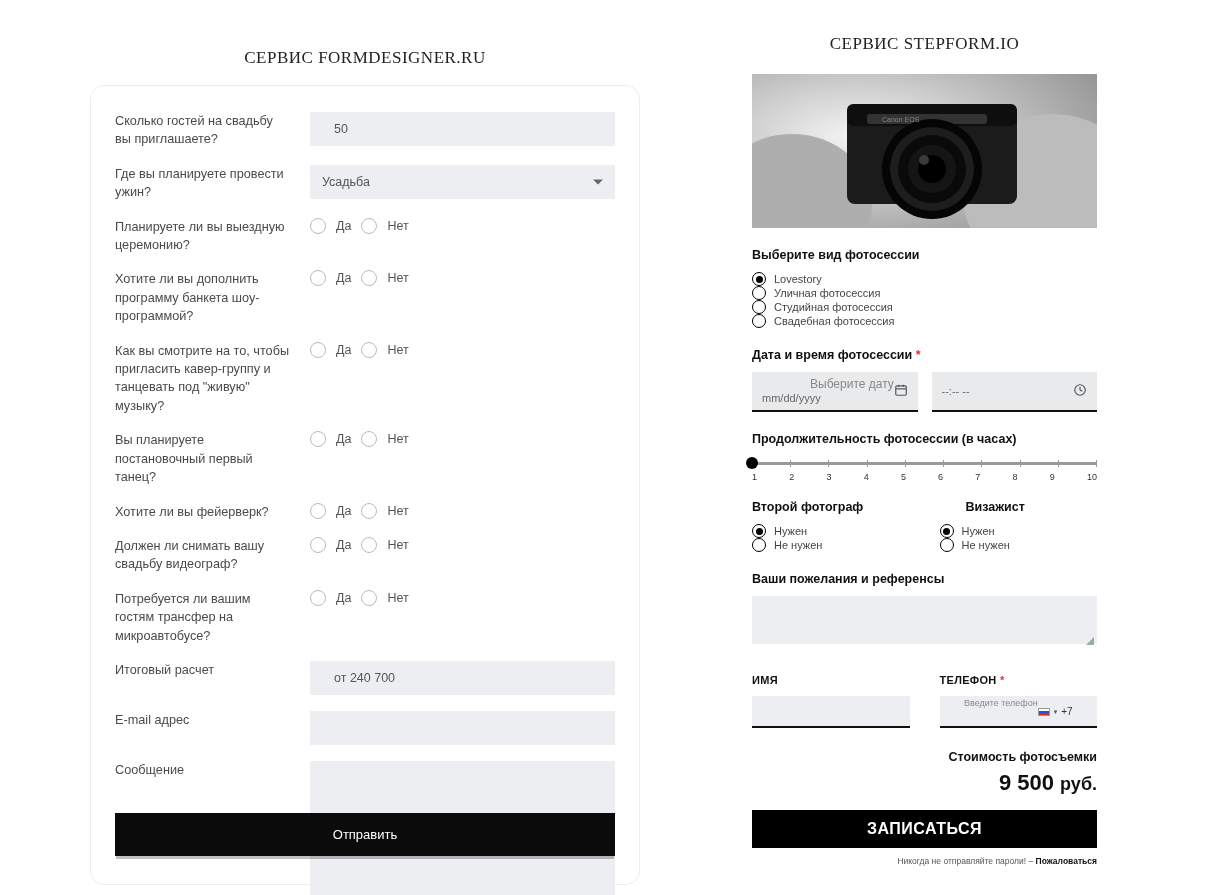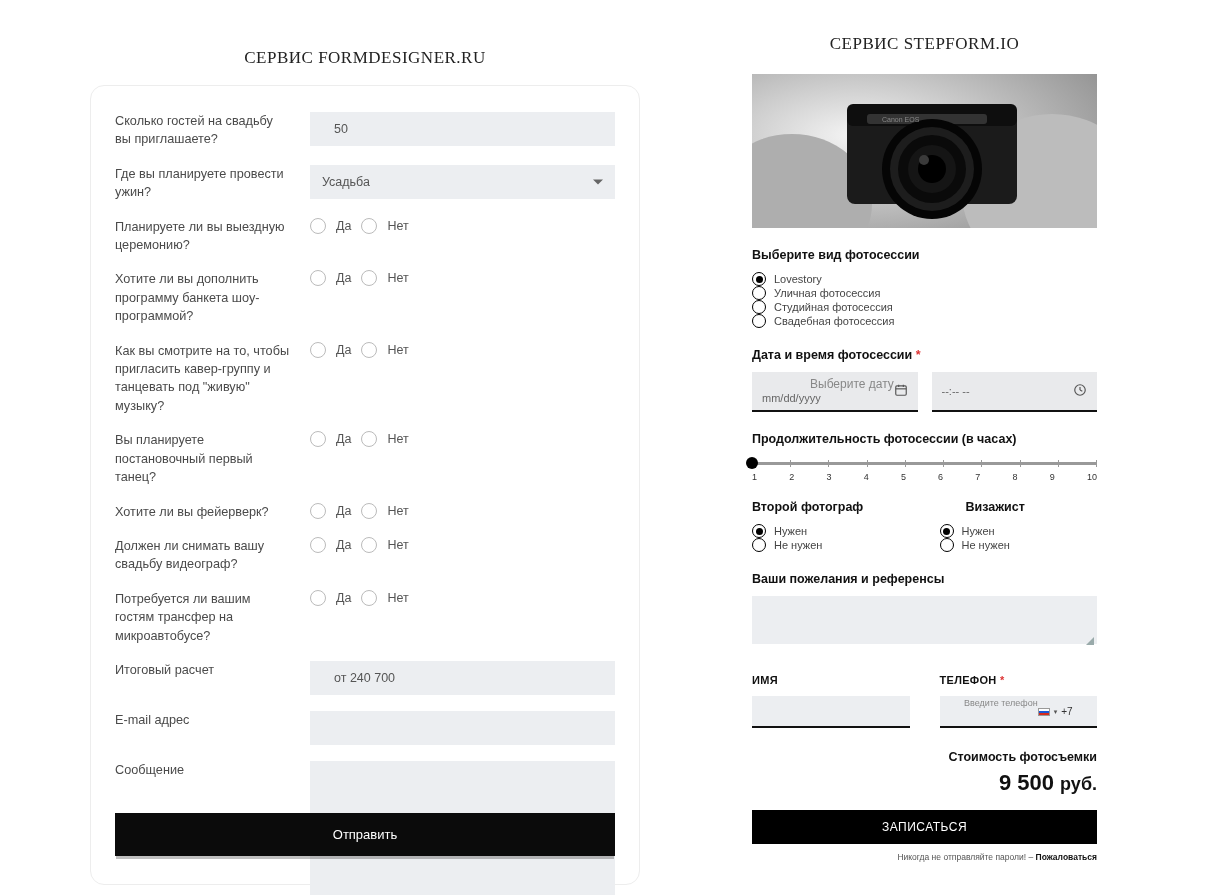--- a/index.html
+++ b/index.html
@@ -229,22 +229,22 @@
     border: 0.5px solid #999;
   }
   .flagline .caret { font-size: 7px; color: #555; }
 
   .price-block { text-align: right; margin-top: 22px; }
   .price-title { font-size: 12.5px; font-weight: 700; color: #111; }
   .price-val { font-size: 22px; font-weight: 800; color: #111; margin-top: 6px; }
   .price-val .rub { font-size: 18px; font-weight: 700; }
   .signup-btn {
     margin-top: 14px; background: #000; color: #fff;
-    text-align: center; padding: 10px 0; font-size: 12px;
-    font-weight: 400; letter-spacing: 0.5px; cursor: pointer;
+    text-align: center; padding: 10px 0; font-size: 16px;
+    font-weight: 700; letter-spacing: 0.5px; cursor: pointer;
   }
   .fineprint {
     text-align: right; font-size: 8.5px; color: #555; margin-top: 8px;
   }
   .fineprint .link { font-weight: 700; color: #111; }
 
   .icon-svg { width: 14px; height: 14px; }
 </style>
 </head>
 <body>

